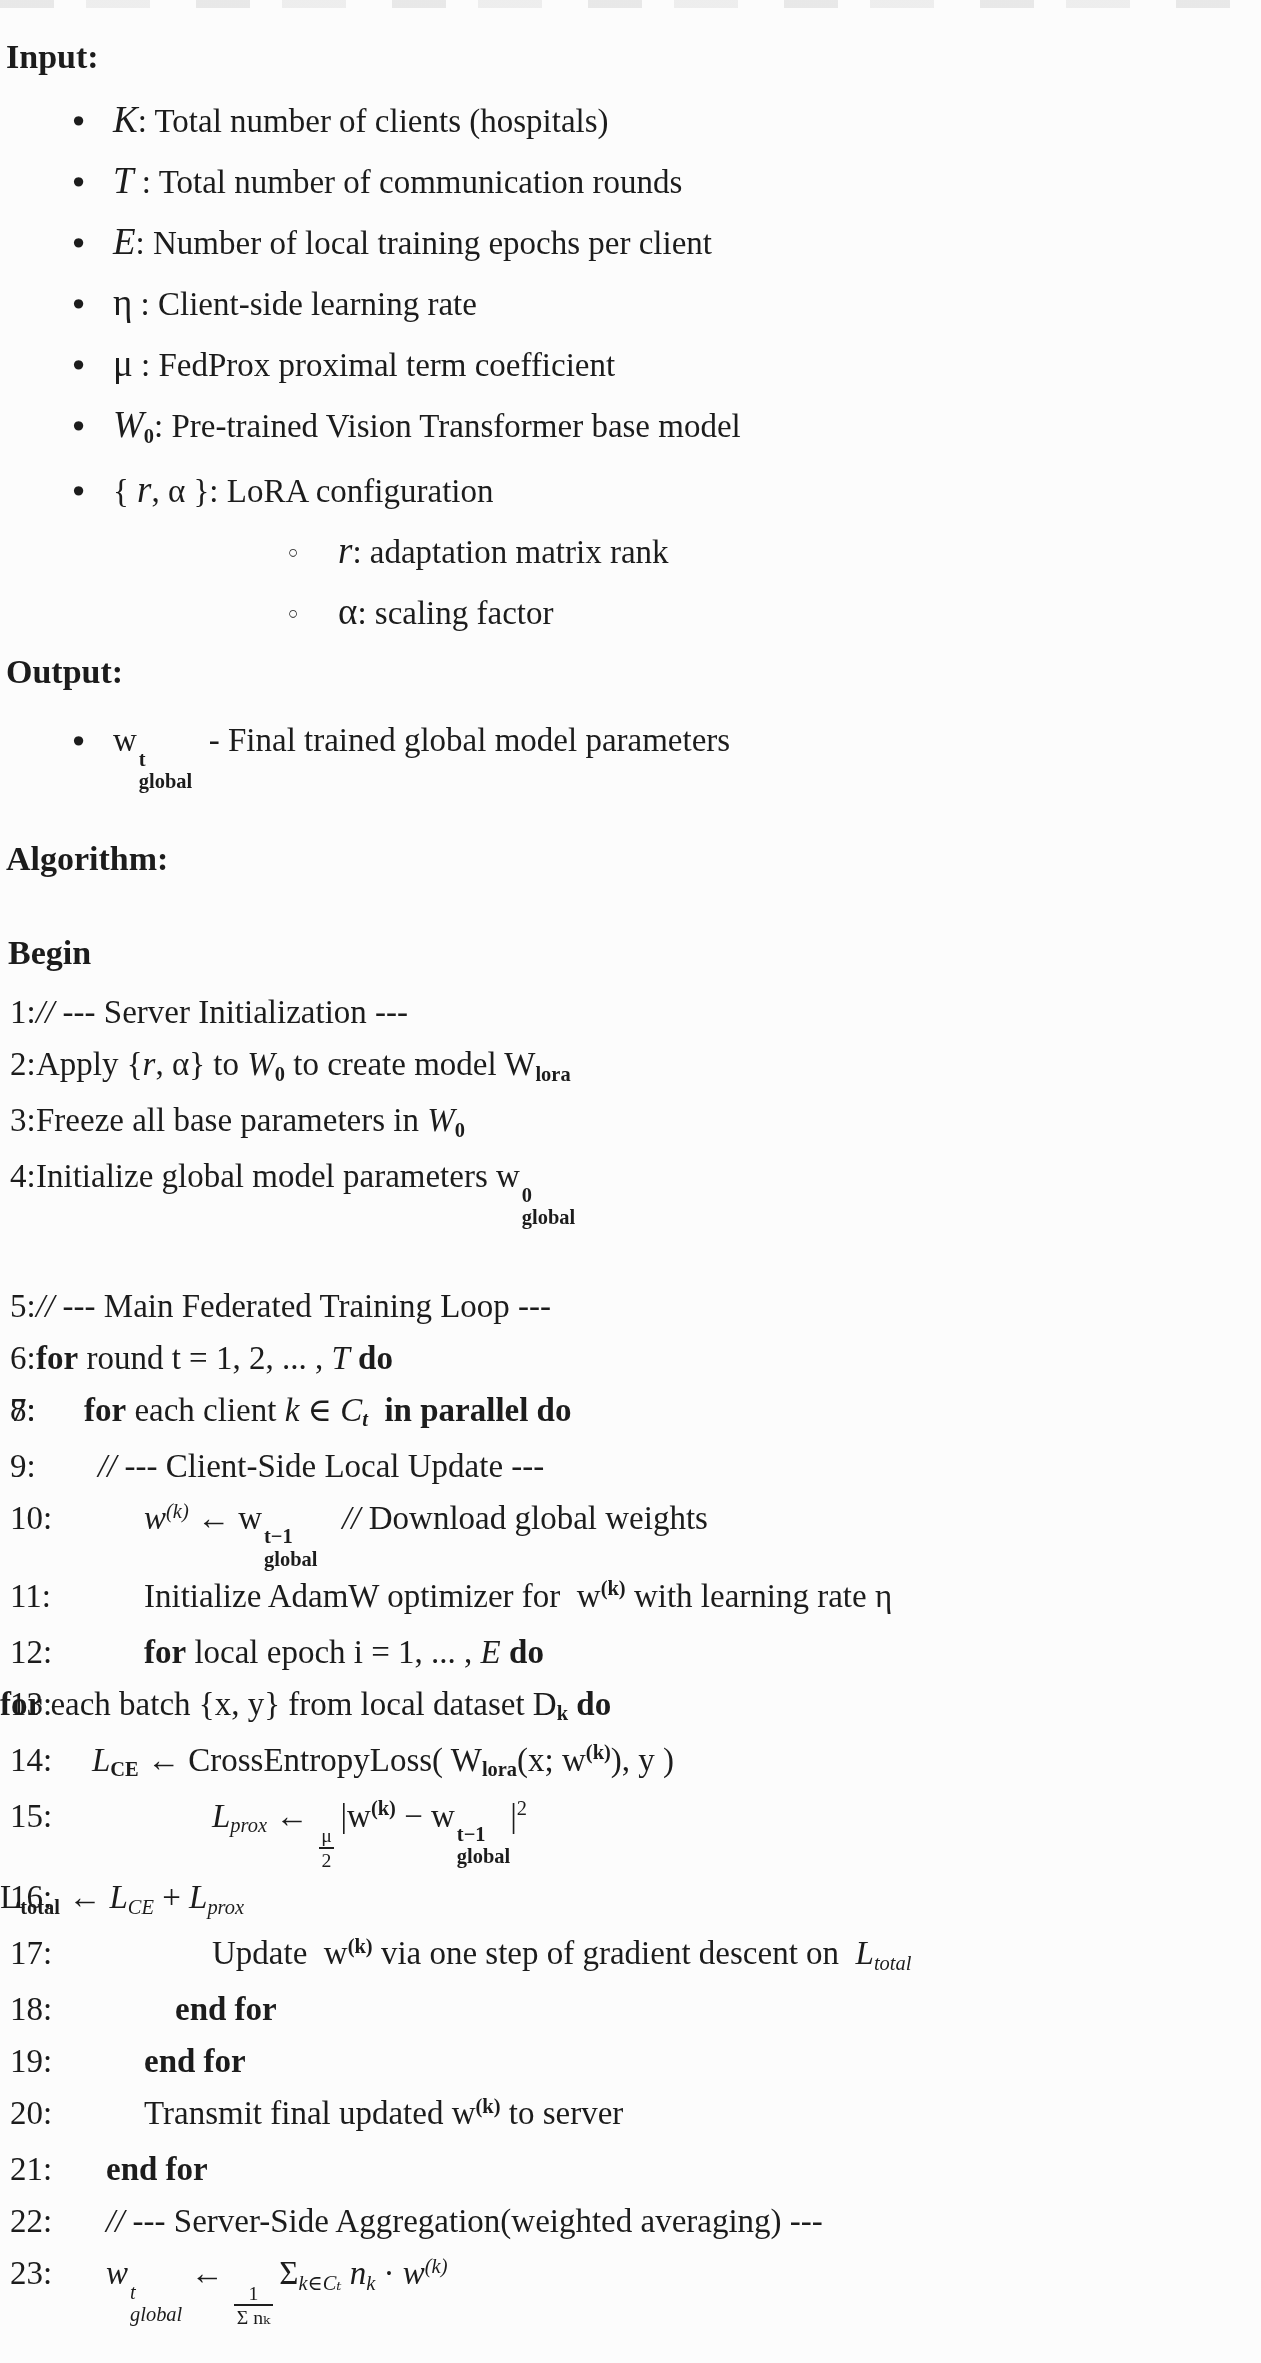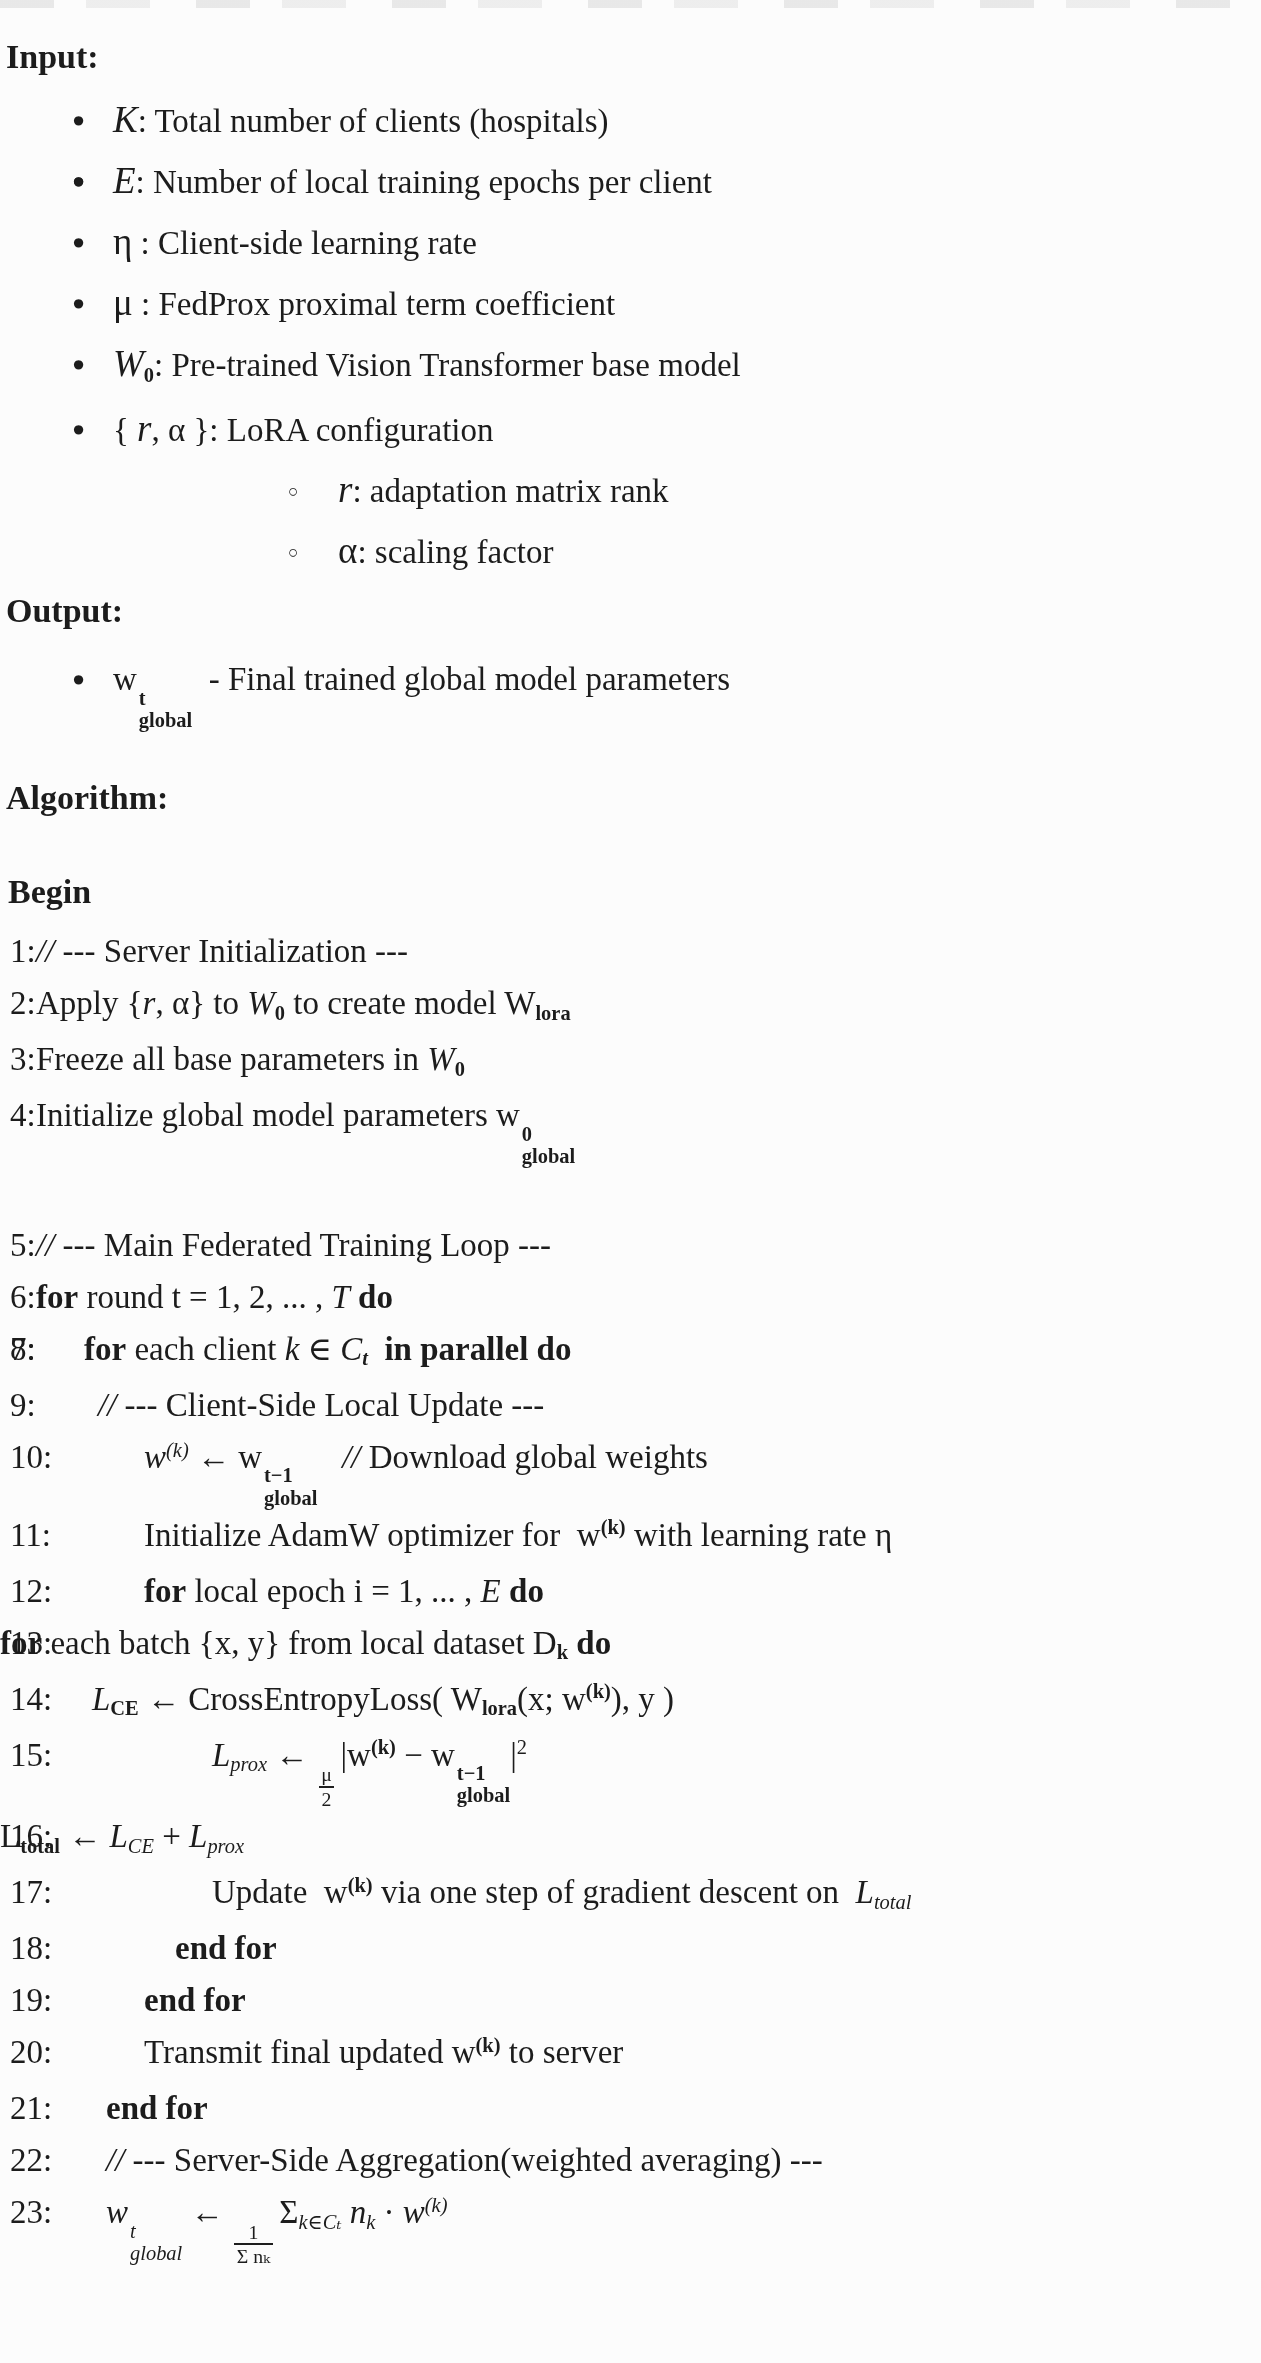--- a/index.html
+++ b/index.html
@@ -64,21 +64,21 @@
 </style>
 </head>
 <body>
 
 <div class="page">
   <div class="top-band"></div>
 
   <div class="heading">Input:</div>
   <ul class="blist" id="input-list">
       <li class="b1"><span class="marker">●</span><span class="bcontent"><span class=" i lg">K</span><span>: Total number of clients (hospitals)</span></span></li>
-      <li class="b1"><span class="marker">●</span></li>
+      <li class="b1"><span class="marker">●</span><span class="bcontent"><span class=" i lg">T</span><span> : Total number of communication rounds</span></span></li>
       <li class="b1"><span class="marker">●</span><span class="bcontent"><span class=" i lg">E</span><span>: Number of local training epochs per client</span></span></li>
       <li class="b1"><span class="marker">●</span><span class="bcontent"><span class=" lg">η</span><span> : Client-side learning rate</span></span></li>
       <li class="b1"><span class="marker">●</span><span class="bcontent"><span class=" lg">μ</span><span> : FedProx proximal term coefficient</span></span></li>
       <li class="b1"><span class="marker">●</span><span class="bcontent"><span class=" i lg">W</span><span class="sub b">0</span><span>: Pre-trained Vision Transformer base model</span></span></li>
       <li class="b1"><span class="marker">●</span><span class="bcontent"><span>{ </span><span class=" i lg">r</span><span>, α }: LoRA configuration</span></span></li>
       <li class="b2"><span class="marker">○</span><span class="bcontent"><span class=" i lg">r</span><span>: adaptation matrix rank</span></span></li>
       <li class="b2"><span class="marker">○</span><span class="bcontent"><span class=" lg">α</span><span>: scaling factor</span></span></li>
     </ul>
 
   <div class="heading out-wrap">Output:</div>

